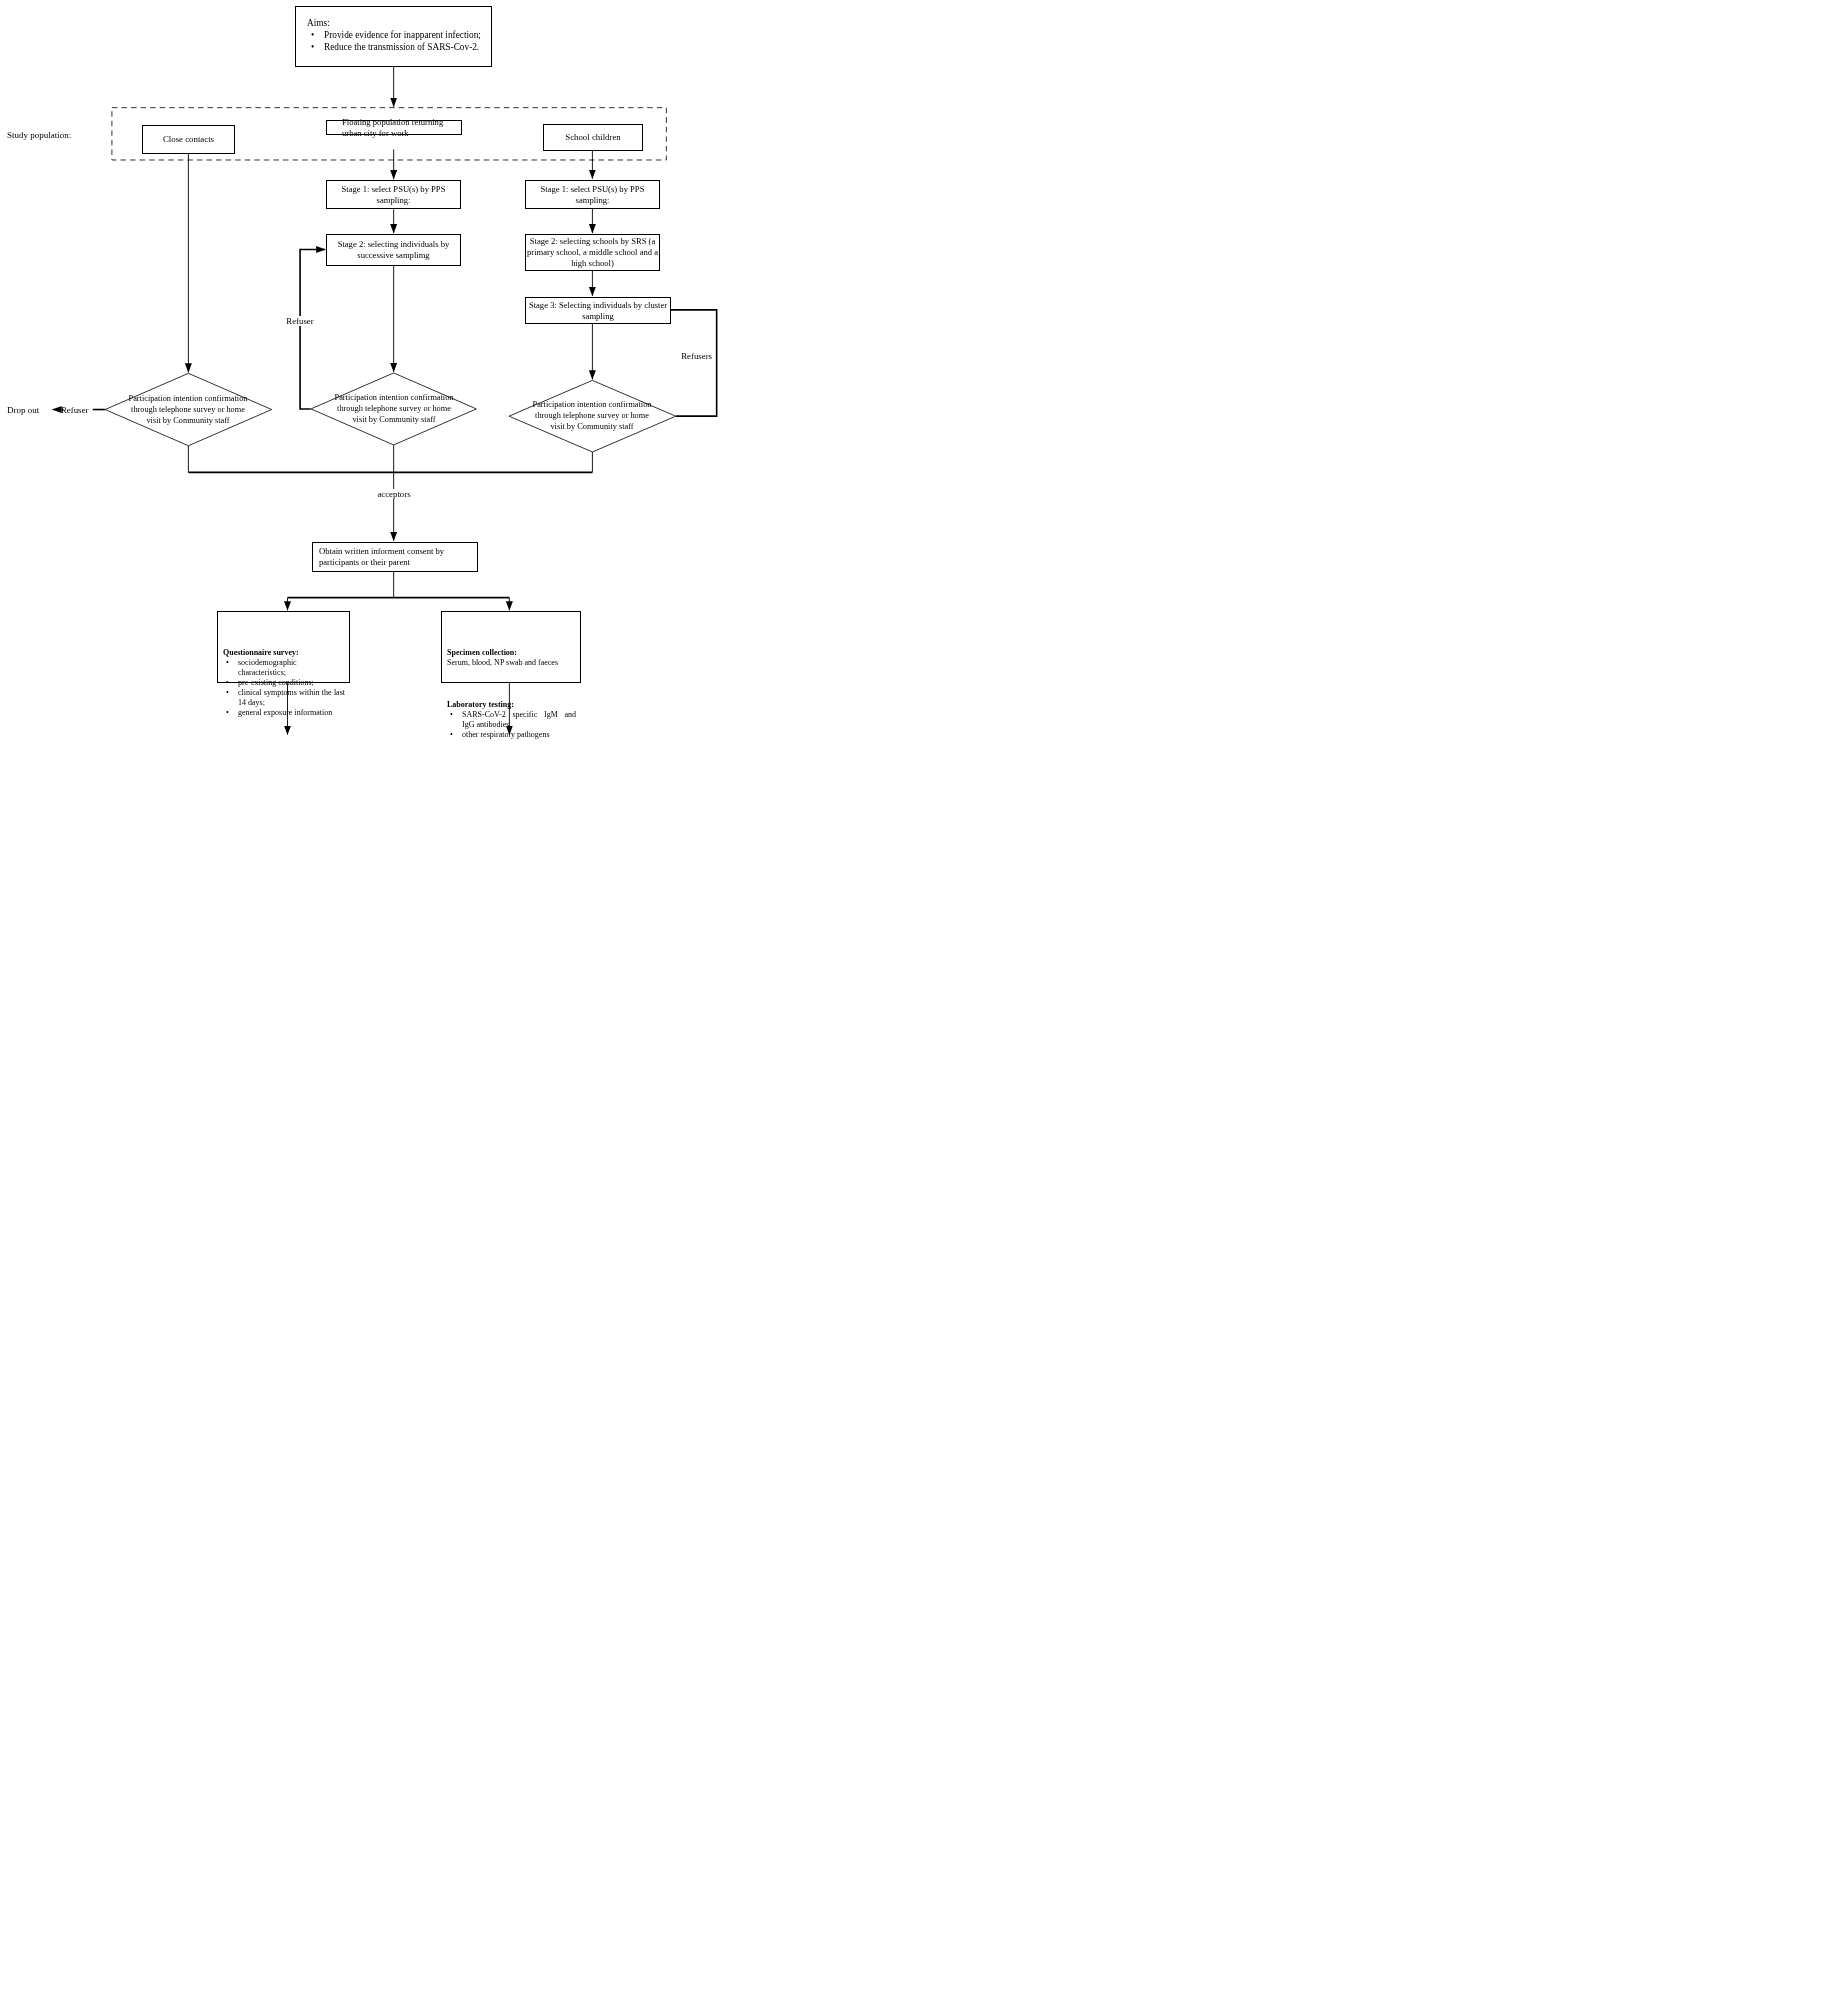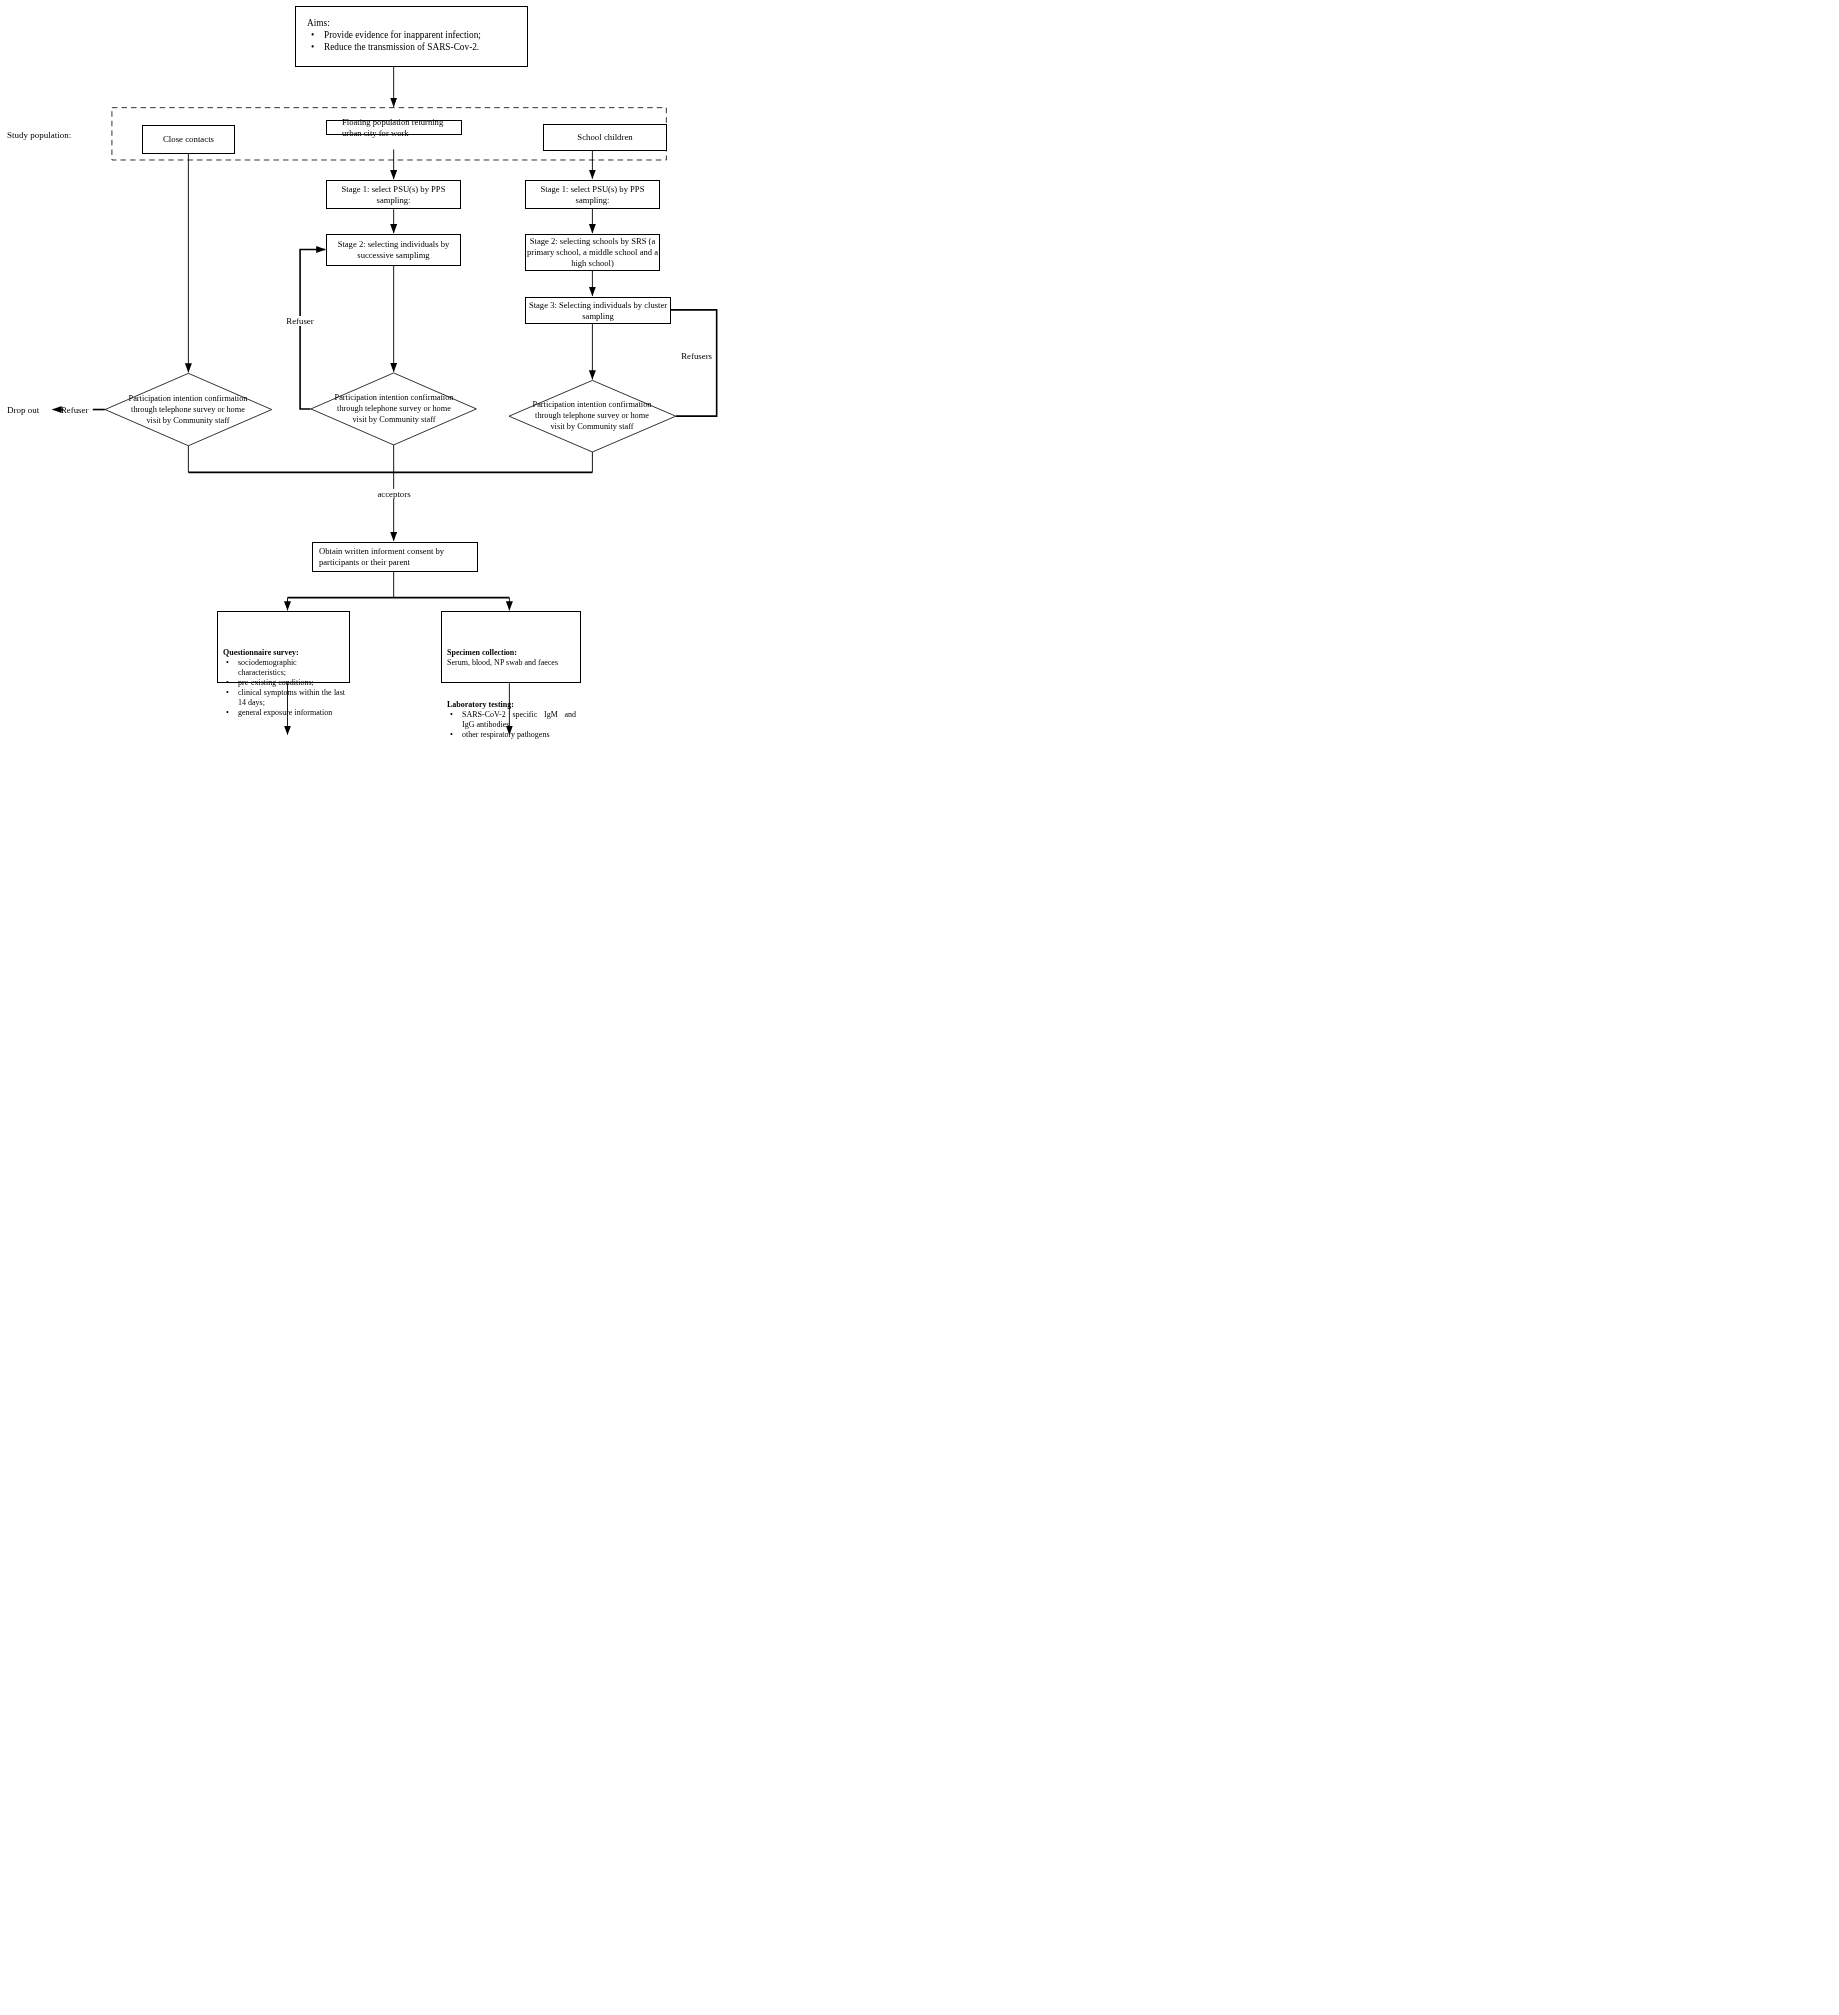--- a/index.html
+++ b/index.html
@@ -9,25 +9,25 @@
   }
   #wires { position:absolute; left:0; top:0; width:736px; height:806px; }
 
   .box {
     position:absolute; box-sizing:border-box; background:#fff;
     border:0.8px solid #000; display:flex; align-items:center; justify-content:center;
     text-align:center; font-size:8.6px; line-height:1.28;
   }
   .left-align { justify-content:flex-start; text-align:left; }
 
-  .aims   { left:295px; top:5.5px;  width:233px; height:61px; font-size:9.3px; }
+  .aims   { left:295px; top:5.5px;  width:197px; height:61px; font-size:9.3px; }
   .aims-inner { width:100%; padding:0 2px 0 11px; text-align:left; }
   .close    { left:142px;  top:125px; width:93px; height:29px; font-size:8.8px; }
   .floating { left:326px;  top:120px; width:136px; height:15px; padding:0 15px; }
-  .school   { left:543px; top:124px; width:124px; height:27px; font-size:8.8px; }
+  .school   { left:543px; top:124px; width:100px; height:27px; font-size:8.8px; }
   .s1m { left:326px;  top:180px; width:135px; height:29px; }
   .s2m { left:326px;  top:234px; width:135px; height:32px; }
   .s1r { left:525px; top:180px; width:135px; height:29px; }
   .s2r { left:525px; top:234px; width:135px; height:37px; }
   .s3r { left:525px; top:297px; width:146px; height:27px; }
   .consent { left:312px; top:542px; width:166px; height:30px; padding:0 6px; }
 
   .content-box { display:block; text-align:left; font-size:8px; line-height:1.27; padding:3.5px 4px 3px 5px; }
   .quest    { left:217px; top:611px; width:133px; height:72px; }
   .spec     { left:441px; top:611px; width:140px; height:72px; }

